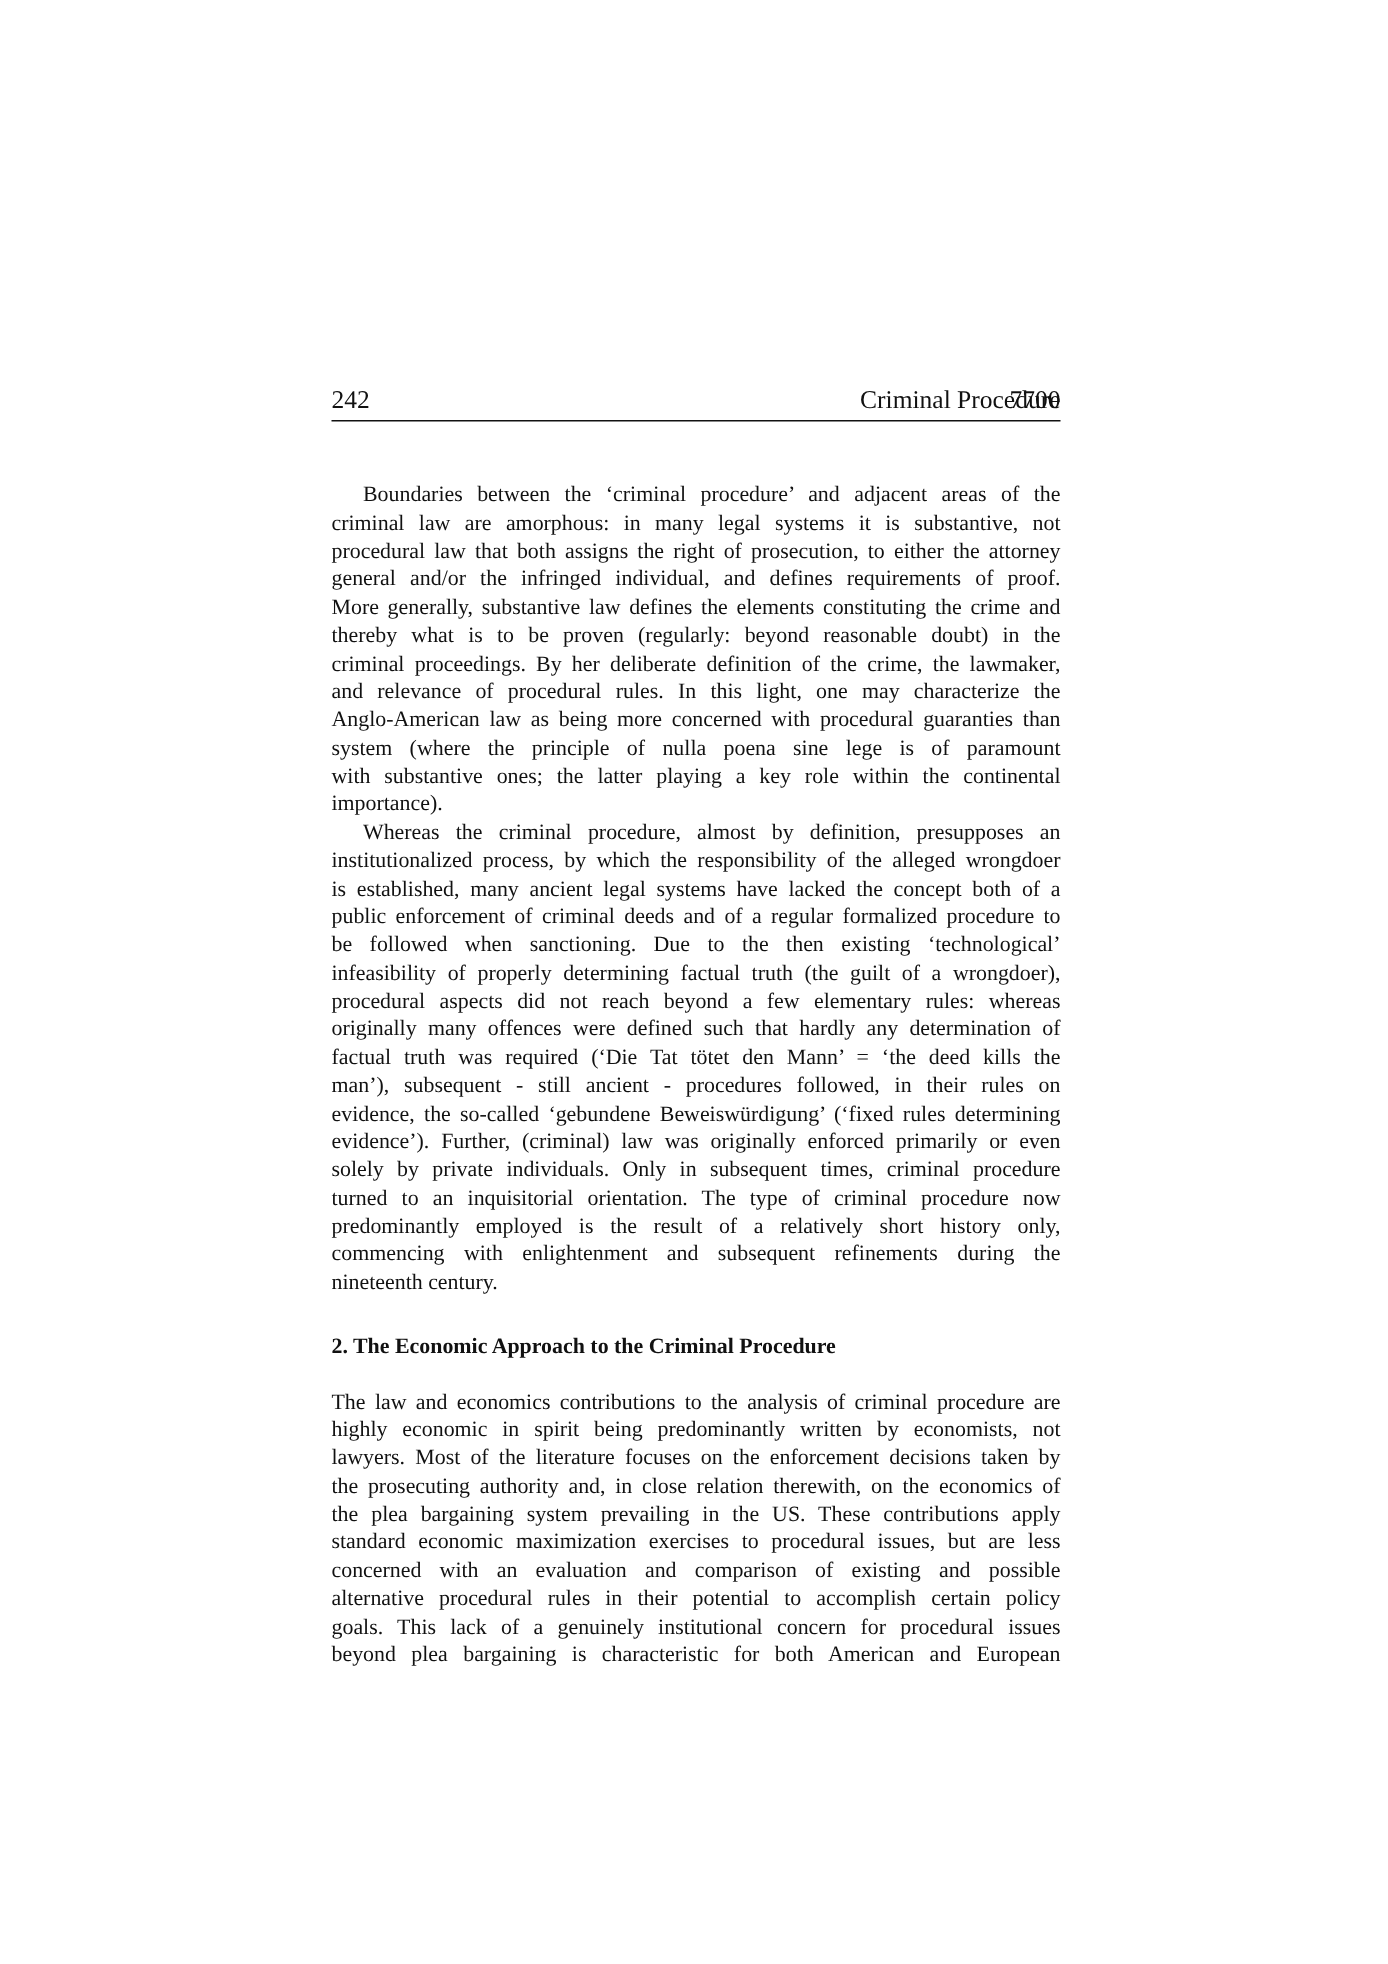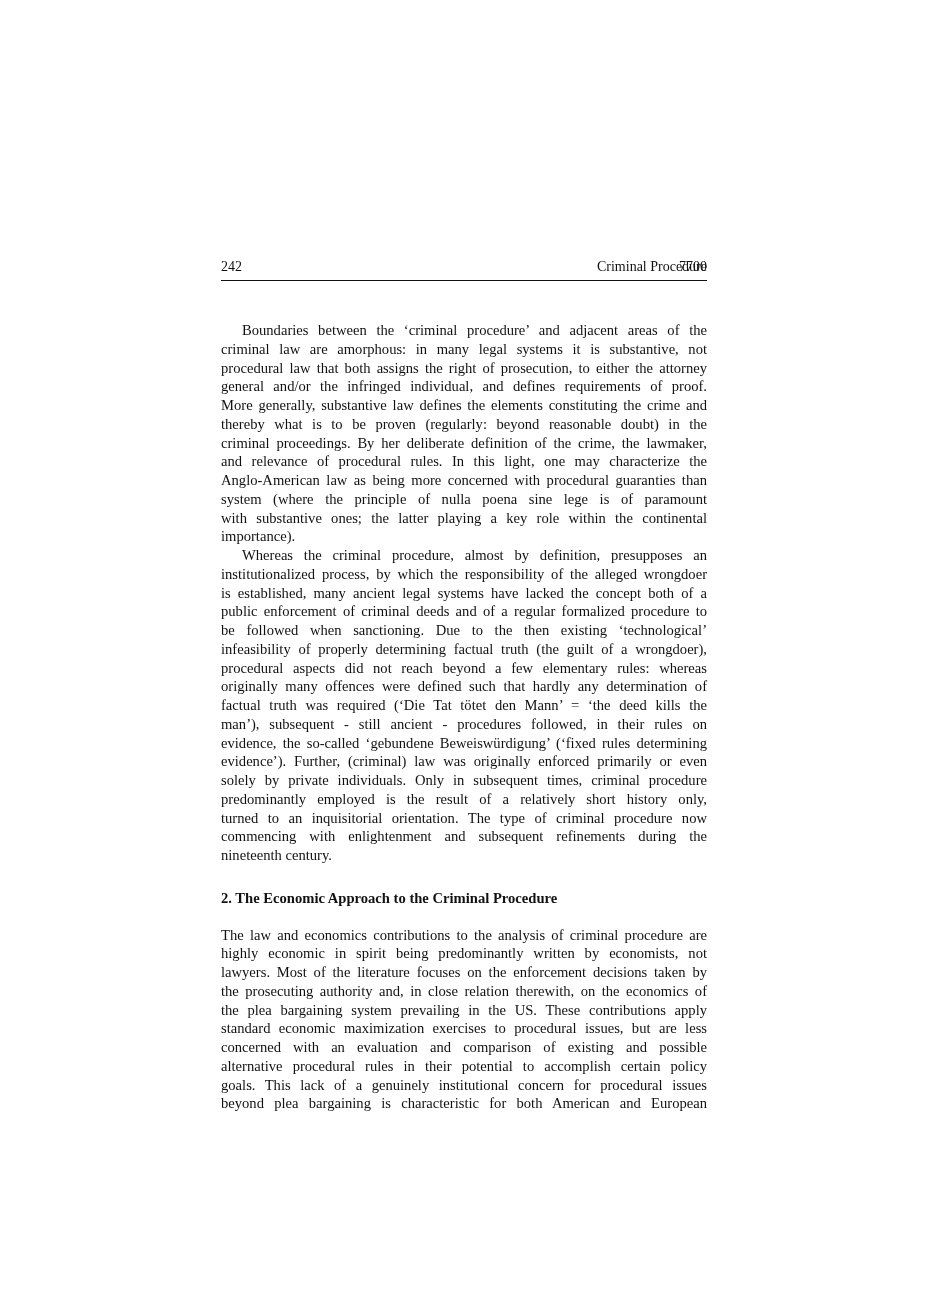--- a/index.html
+++ b/index.html
@@ -18,21 +18,21 @@
     .page {
       position: absolute;
       left: 221px;
       top: 256px;
       width: 486px;
     }
     .running-head {
       position: relative;
       height: 24px;
       border-bottom: 1.5px solid #111;
-      font-size: 14px;
+      font-size: 17px;
       line-height: 22px;
     }
     .running-head .pno {
       position: absolute;
       left: 0;
       top: 0;
     }
     .running-head .title {
       position: absolute;
       left: 0;
@@ -103,22 +103,22 @@
         <span class="line">public enforcement of criminal deeds and of a regular formalized procedure to</span>
         <span class="line">be followed when sanctioning. Due to the then existing ‘technological’</span>
         <span class="line">infeasibility of properly determining factual truth (the guilt of a wrongdoer),</span>
         <span class="line">procedural aspects did not reach beyond a few elementary rules: whereas</span>
         <span class="line">originally many offences were defined such that hardly any determination of</span>
         <span class="line">factual truth was required (‘Die Tat tötet den Mann’ = ‘the deed kills the</span>
         <span class="line">man’), subsequent - still ancient - procedures followed, in their rules on</span>
         <span class="line">evidence, the so-called ‘gebundene Beweiswürdigung’ (‘fixed rules determining</span>
         <span class="line">evidence’). Further, (criminal) law was originally enforced primarily or even</span>
         <span class="line">solely by private individuals. Only in subsequent times, criminal procedure</span>
+        <span class="line">turned to an inquisitorial orientation. The type of criminal procedure now</span>
         <span class="line">predominantly employed is the result of a relatively short history only,</span>
-        <span class="line">turned to an inquisitorial orientation. The type of criminal procedure now</span>
         <span class="line">commencing with enlightenment and subsequent refinements during the</span>
         <span class="line last">nineteenth century.</span>
       </div>
 
     <div class="section-heading">2. The Economic Approach to the Criminal Procedure</div>
 
     <div class="section-para">
         <span class="line">The law and economics contributions to the analysis of criminal procedure are</span>
         <span class="line">highly economic in spirit being predominantly written by economists, not</span>
         <span class="line">lawyers. Most of the literature focuses on the enforcement decisions taken by</span>

